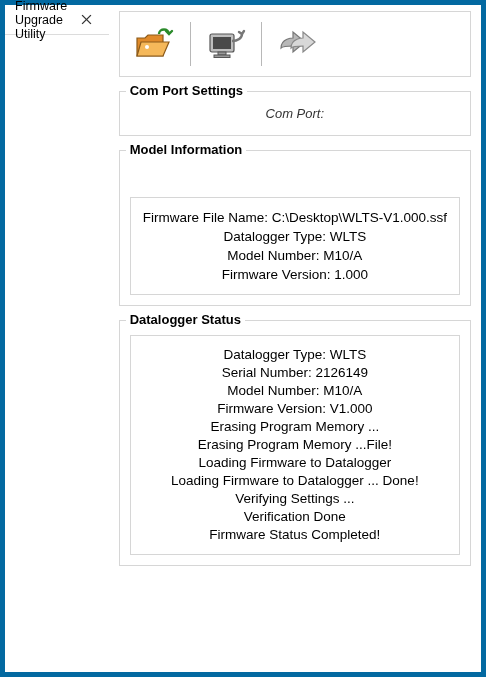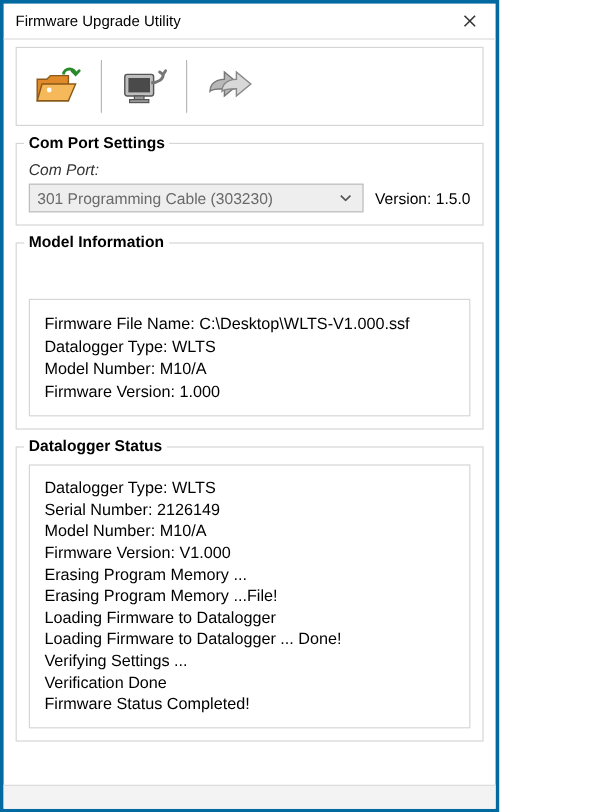--- a/index.html
+++ b/index.html
@@ -5,25 +5,25 @@
   * { box-sizing: border-box; }
   body {
     margin: 0;
     font-family: "Segoe UI", Tahoma, sans-serif;
     background: #fff;
     width: 500px;
     height: 677px;
     overflow: hidden;
   }
   .window {
-    width: 416px;
+    width: 486px;
     height: 677px;
-    border: 3px solid #0369a1;
-    display: flex;
-    flex-direction: column;
+    border: 5px solid #0369a1;
+    display: flex;
+    flex-direction: row;
     background: #fff;
   }
   .titlebar {
     height: 30px;
     border-bottom: 1px solid #dcdcdc;
     display: flex;
     align-items: center;
     padding: 0 4px 0 10px;
     font-size: 12.5px;
     color: #000;
@@ -40,20 +40,21 @@
     cursor: default;
   }
   .close-btn svg { width: 11px; height: 11px; }
 
   .body {
     flex: 1;
     padding: 6px 10px 6px 10px;
     display: flex;
     flex-direction: column;
     gap: 6px;
+    text-align: center;
   }
 
   .toolbar-wrap {
     border: 1px solid #d6d6d6;
     padding: 8px 8px;
     display: flex;
     gap: 4px;
     align-items: center;
   }
   .tb-btn {
@@ -193,31 +194,20 @@
         <svg width="44" height="40" viewBox="0 0 44 40">
           <path d="M6 24 C6 14 18 14 18 14 L18 8 L30 18 L18 28 L18 22 C12 22 8 22 6 24 Z" fill="#b8b8b8" stroke="#777" stroke-width="1.2"></path>
           <path d="M16 24 C16 14 28 14 28 14 L28 8 L40 18 L28 28 L28 22 C22 22 18 22 16 24 Z" fill="#d8d8d8" stroke="#888" stroke-width="1.2"></path>
         </svg>
       </div>
     </div>
 
     <div class="group">
       <div class="group-title">Com Port Settings</div>
       <div class="label" style="margin-bottom:4px;">Com Port:</div>
-      <div class="row">
-        <div class="combo">
-          <div class="combo-text">301 Programming Cable (303230)</div>
-          <div class="combo-arrow">
-            <svg width="10" height="6" viewBox="0 0 10 6">
-                <path d="M1 1 L5 5 L9 1" fill="none" stroke="#555" stroke-width="1.4"></path>
-              </svg>
-          </div>
-        </div>
-        <div class="version">Version: 1.5.0</div>
-      </div>
     </div>
 
     <div class="group">
       <div class="group-title">Model Information</div>
       <div class="panel">
         <div class="kv">
           <span>Firmware File Name:</span>
           <span> </span>
           <span>C:\Desktop\WLTS-V1.000.ssf</span>
         </div>

